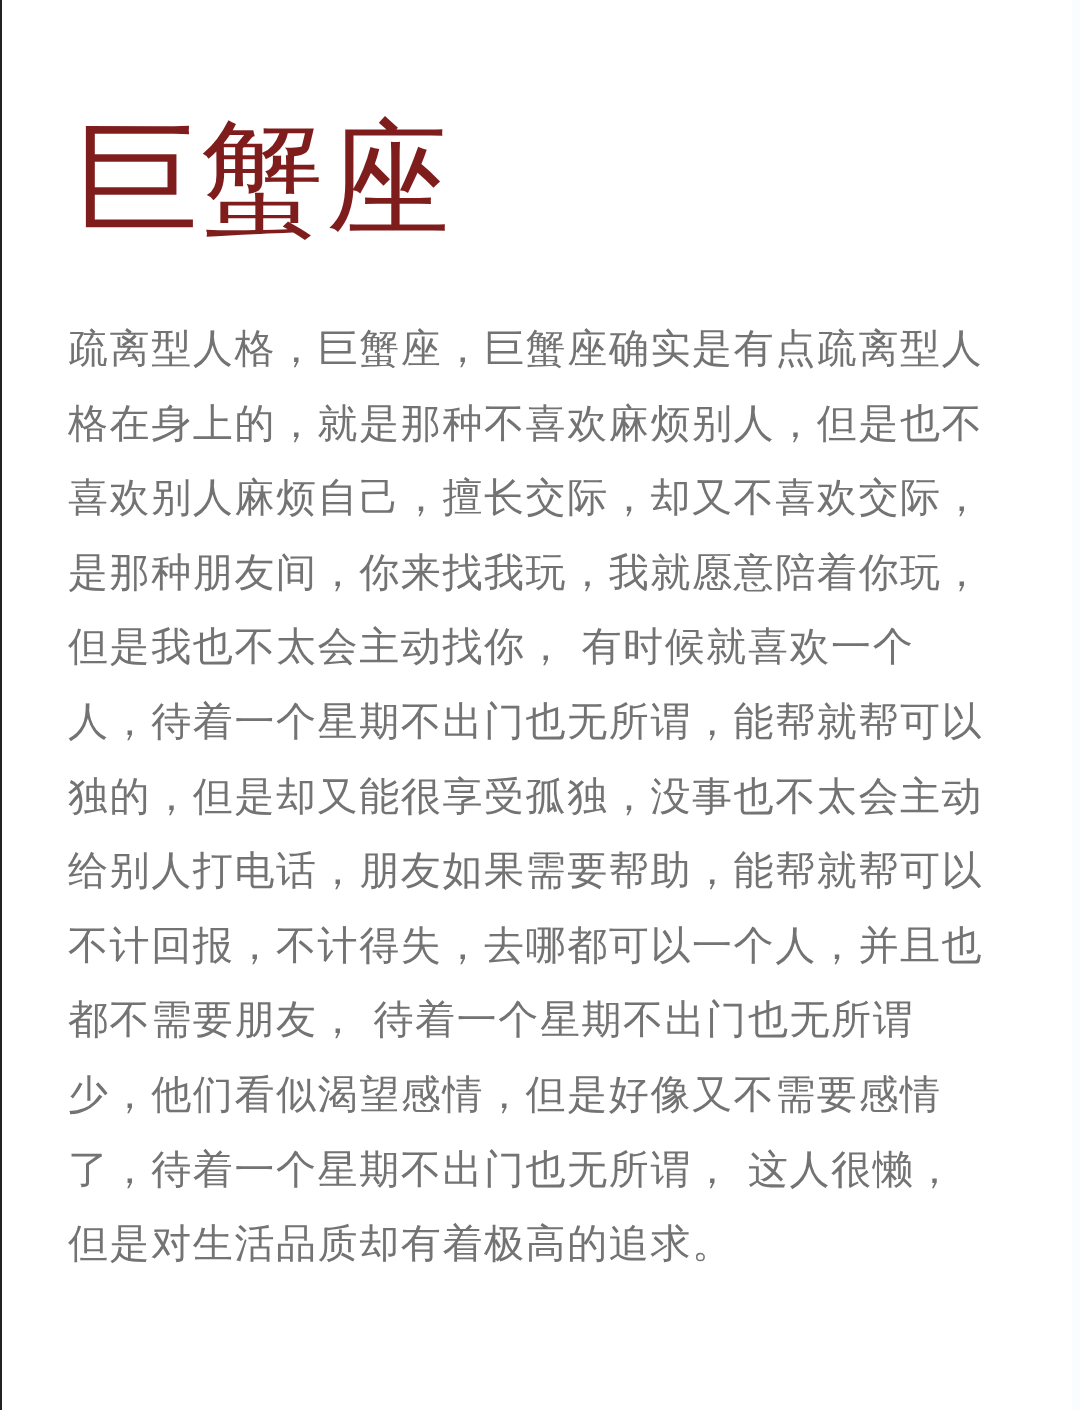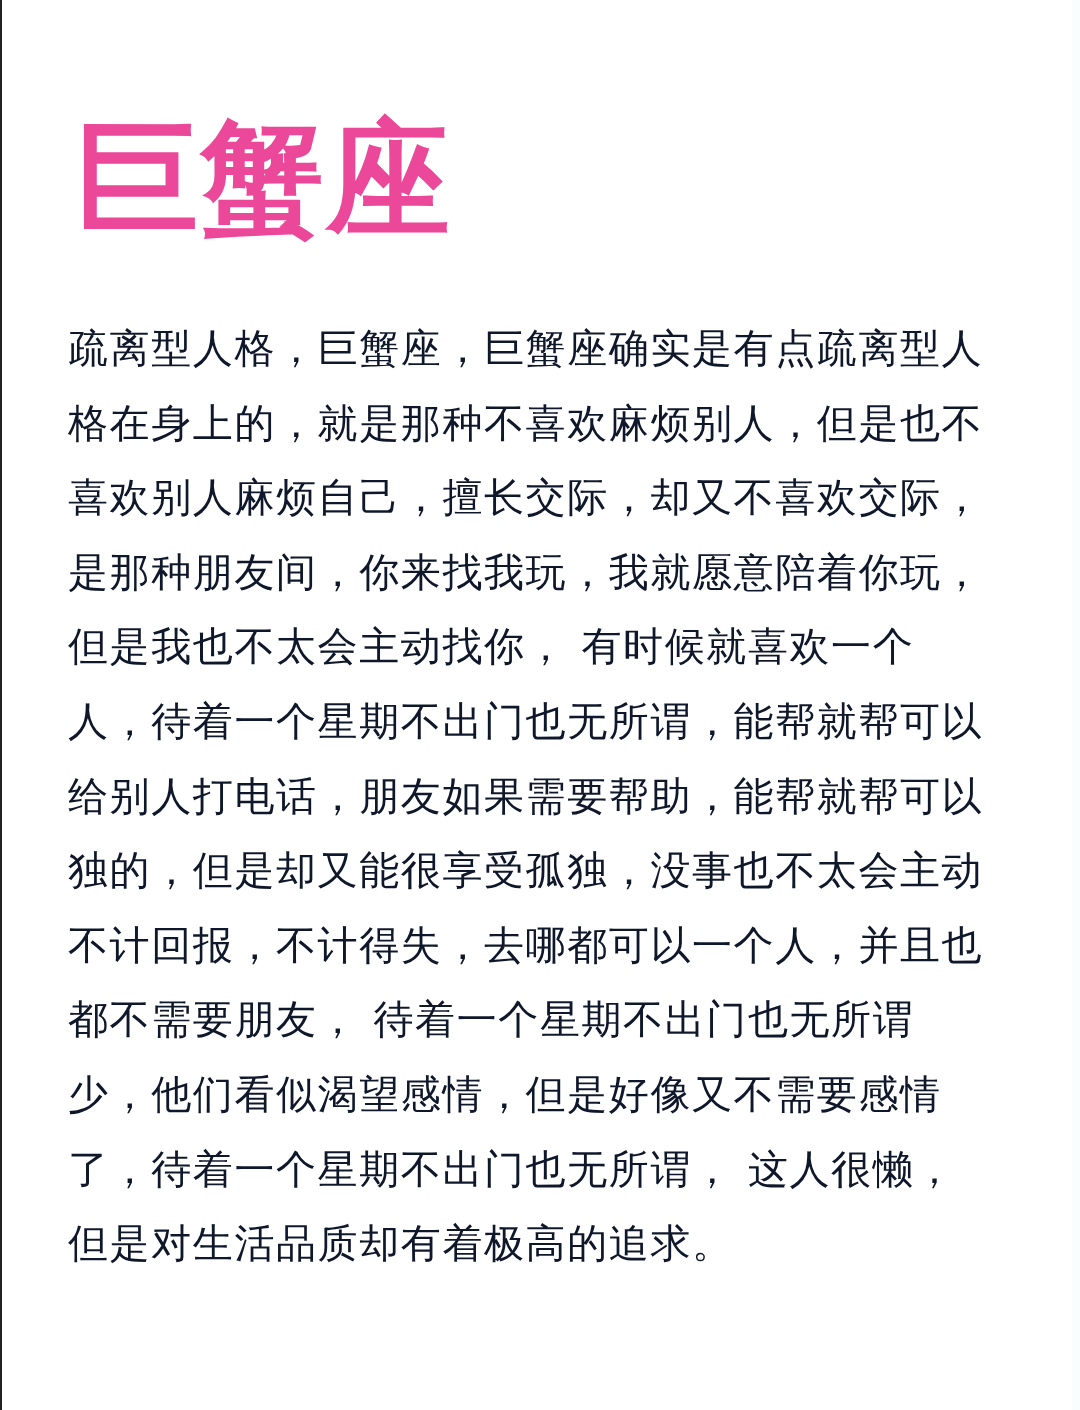--- a/index.html
+++ b/index.html
@@ -31,56 +31,56 @@
       height: 1410px;
       background: #f9fdfd;
     }
     .title {
       position: absolute;
       left: 74px;
       top: 108px;
       margin: 0;
       font-size: 124px;
       line-height: 140px;
-      font-weight: bold;
+      font-weight: normal;
       letter-spacing: 2px;
-      color: #ec4899;
+      color: #7f1d1d;
     }
     .body-text {
       position: absolute;
       left: 68px;
       top: 311px;
       width: 950px;
       margin: 0;
     }
     .line {
       display: block;
       height: 74.6px;
       line-height: 74.6px;
       font-size: 40px;
       white-space: nowrap;
       letter-spacing: 1.6px;
-      color: #0f172a;
+      color: #737373;
     }
   </style>
 </head>
 <body>
 
 <div class="left-edge"></div>
 <div class="right-tint"></div>
 
 <h1 class="title">巨蟹座</h1>
 
 <div class="body-text">
   <span class="line">疏离型人格，巨蟹座，巨蟹座确实是有点疏离型人</span>
   <span class="line">格在身上的，就是那种不喜欢麻烦别人，但是也不</span>
   <span class="line">喜欢别人麻烦自己，擅长交际，却又不喜欢交际，</span>
   <span class="line">是那种朋友间，你来找我玩，我就愿意陪着你玩，</span>
   <span class="line">但是我也不太会主动找你， 有时候就喜欢一个</span>
   <span class="line">人，待着一个星期不出门也无所谓，能帮就帮可以</span>
+  <span class="line">独的，但是却又能很享受孤独，没事也不太会主动</span>
   <span class="line">给别人打电话，朋友如果需要帮助，能帮就帮可以</span>
-  <span class="line">独的，但是却又能很享受孤独，没事也不太会主动</span>
   <span class="line">不计回报，不计得失，去哪都可以一个人，并且也</span>
   <span class="line">都不需要朋友， 待着一个星期不出门也无所谓</span>
   <span class="line">少，他们看似渴望感情，但是好像又不需要感情</span>
   <span class="line">了，待着一个星期不出门也无所谓， 这人很懒，</span>
   <span class="line">但是对生活品质却有着极高的追求。</span>
 </div>
 
 </body></html>

